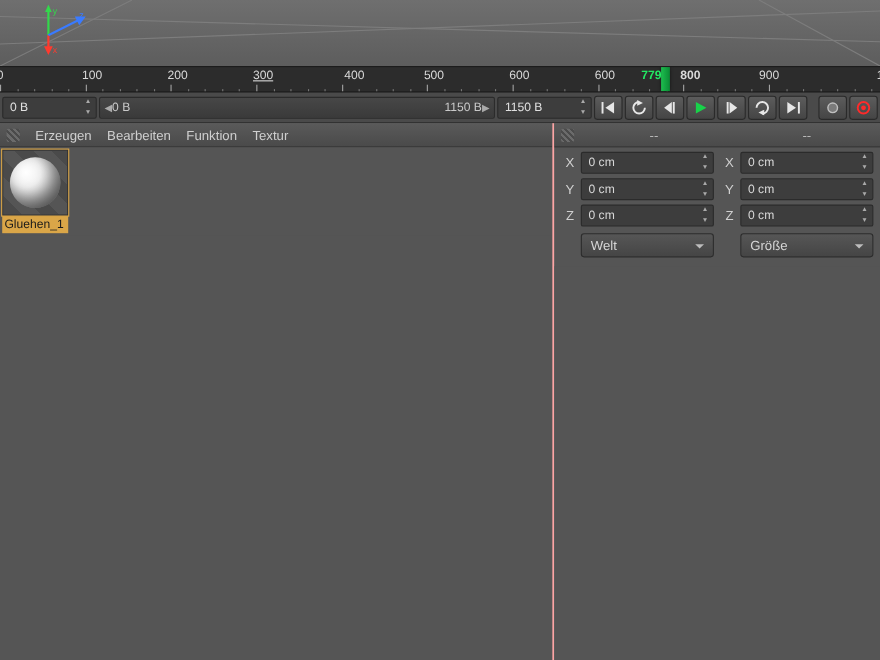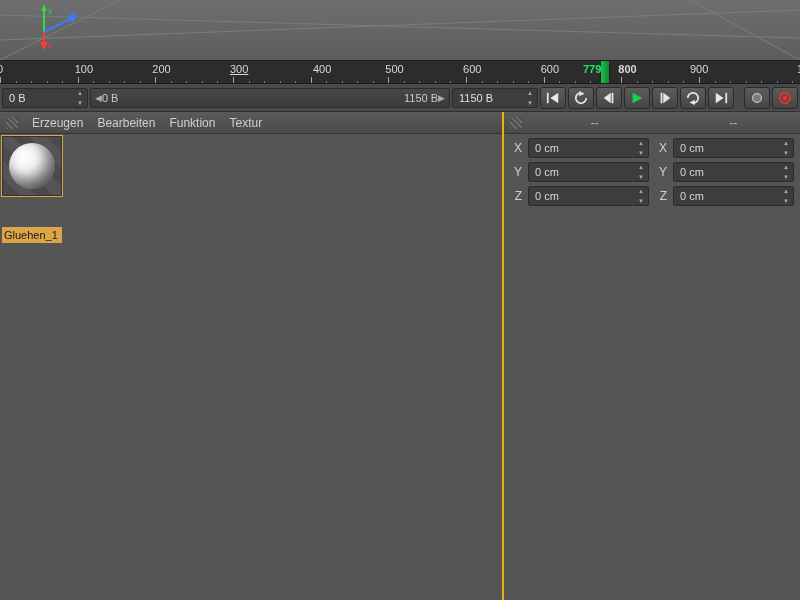--- a/index.html
+++ b/index.html
@@ -81,21 +81,21 @@
   .pbtn svg { width: 14px; height: 14px; }
 
   
   .split {
     display: flex;
     width: 100%; height: 488px;
   }
   .matside {
     width: 504px;
     background: #555;
-    border-right: 2px solid #eab308;
+    border-right: 2px solid #fca5a5;
     display: flex; flex-direction: column;
   }
   .coordside {
     flex: 1; min-width: 0;
     background: #555;
     display: flex; flex-direction: column;
   }
   .panel-head {
     height: 22px; display: flex; align-items: center;
     background: linear-gradient(to bottom,#5a5a5a,#4a4a4a);
@@ -139,21 +139,21 @@
       radial-gradient(circle at 30% 25%, #fefefe 0%, #d7d7d7 12%, rgba(255,255,255,0) 28%),
       linear-gradient(to bottom, #e6e6e8 0%, #9ea0a2 35%, #4a4c4e 50%, #2d2d2d 62%, #565656 80%, #8b8b8b 100%);
     box-shadow: inset -4px -6px 12px rgba(0,0,0,0.6), inset 4px 4px 8px rgba(255,255,255,0.25);
   }
   .mat .caption {
     height: 16px; line-height: 16px;
     font-size: 11px;
     color: #e9e9e9;
     text-align: left; padding: 0 2px;
     background: #5a5a5a;
-    overflow: hidden; white-space: nowrap; margin-top: 31px;
+    overflow: hidden; white-space: nowrap;
   }
   .mat.selected .caption {
     background: #daa648; color: #1a1a1a;
   }
   .mat.selected .swatch { outline: 1px solid #d8a447; }
   .mat-fill { flex: 1; background: #555; }
 
   .coord-head {
     display: flex; align-items: center; gap: 6px;
     padding-left: 6px;
@@ -435,16 +435,26 @@
           </div>
         <span class="axislabel">Z</span>
         <div class="cfield">
             <span>0 cm</span>
             <div class="spin">
               <span>▲</span>
               <span>▼</span>
             </div>
           </div>
       </div>
+      <div class="crow" style="margin-top:2px">
+        <span class="axislabel"></span>
+        <div class="dropdown">
+            <span>Welt</span>
+          </div>
+        <span class="axislabel"></span>
+        <div class="dropdown">
+            <span>Größe</span>
+          </div>
+      </div>
     </div>
     <div class="coord-fill"></div>
   </div>
 </div>
 
 </body></html>

